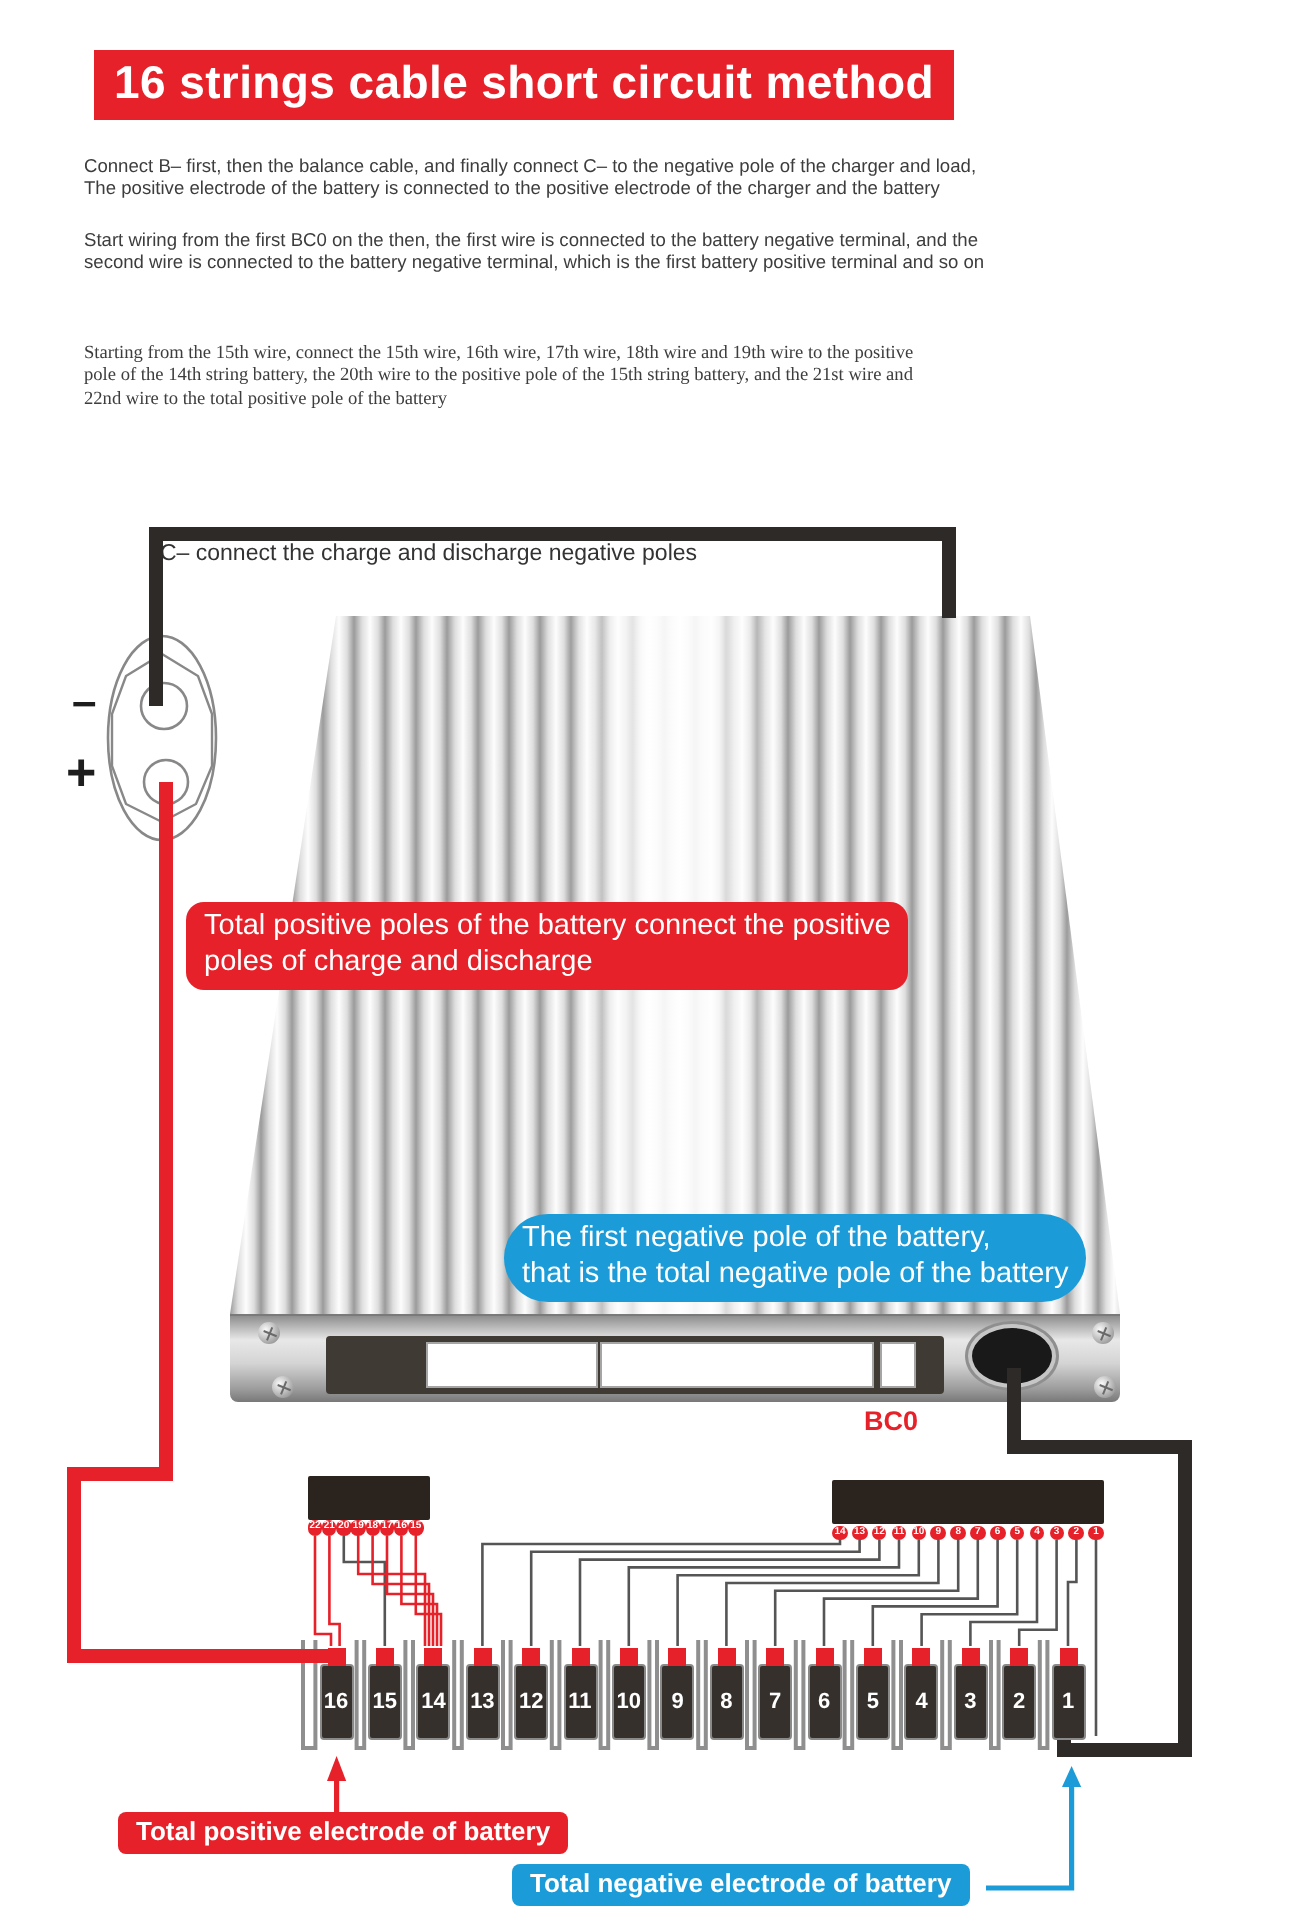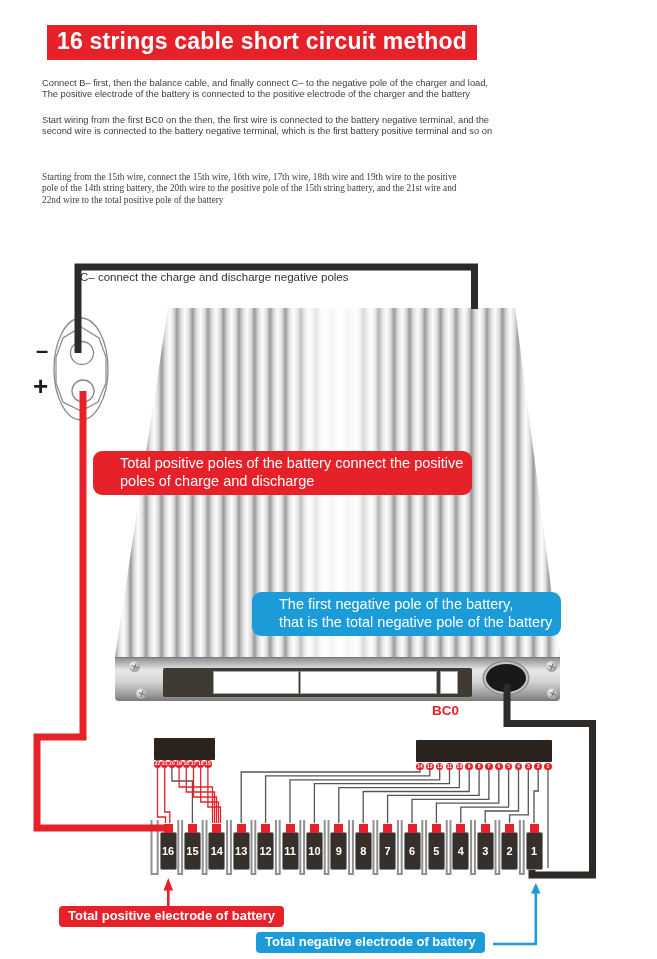--- a/index.html
+++ b/index.html
@@ -37,24 +37,24 @@
   #slot1{left:213px;width:86px;} #slot2{left:300px;width:137px;} #slot3{left:440px;width:18px;}
   .port{position:absolute;left:484px;top:662px;width:44px;height:32px;border-radius:50%;
     background:#191919;border:2px solid #c6c6c6;box-shadow:0 0 0 1.5px #8f8f8f;box-sizing:border-box;z-index:1;}
 
   #wires{position:absolute;left:0;top:0;z-index:2;}
 
   .plug-sign{position:absolute;color:#1d1d1d;font-weight:bold;z-index:2;}
   .minus{left:36px;top:338px;font-size:22px;}
   .plus{left:33px;top:371px;font-size:26px;}
 
-  .callout{position:absolute;color:#fff;font-size:14.5px;line-height:18px;padding:3px 9px 5px 27px;
+  .callout{position:absolute;color:#fff;font-size:14.5px;line-height:18px;padding:3px 9px 5px 9px;
     border-radius:9px;white-space:pre-line;z-index:5;}
   .callout-red{left:93px;top:451px;background:var(--red);}
-  .callout-blue{left:252px;top:592px;background:var(--blue);}
+  .callout-blue{left:252px;top:607px;background:var(--blue);border-radius:22px;}
 
   .bc0{position:absolute;left:432px;top:703px;color:var(--red);font-weight:bold;font-size:13.5px;z-index:5;}
 
   .block{position:absolute;background:#2a231e;border-radius:1px;z-index:3;}
   .block-left{left:154px;top:738px;width:61px;height:22px;}
   .block-right{left:416px;top:740px;width:136px;height:22px;}
 
   .pin{position:absolute;width:7.6px;height:7.6px;border-radius:50%;background:var(--red);
     color:#fff;font-size:5px;line-height:7.6px;text-align:center;font-weight:bold;z-index:4;}
 

